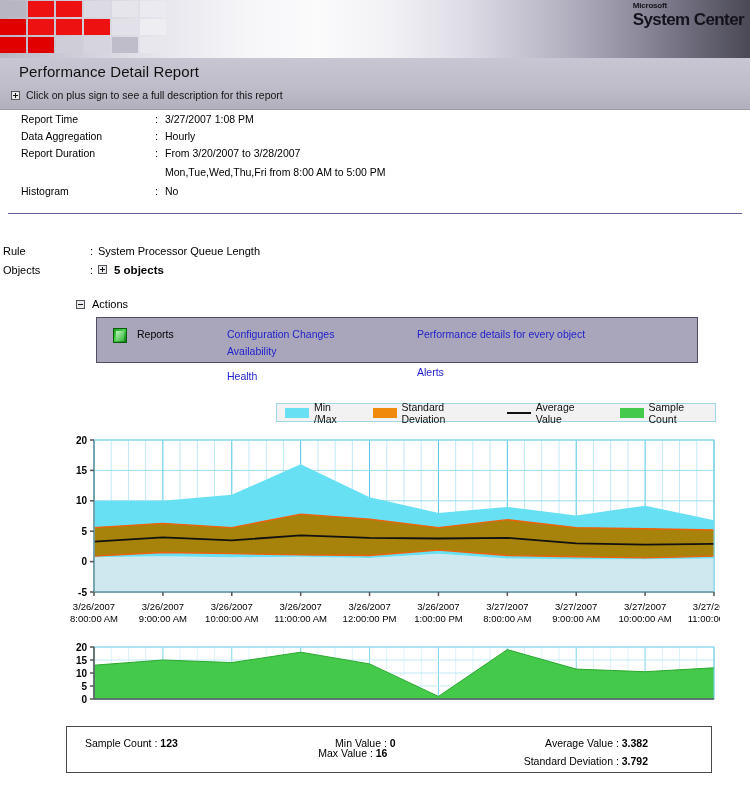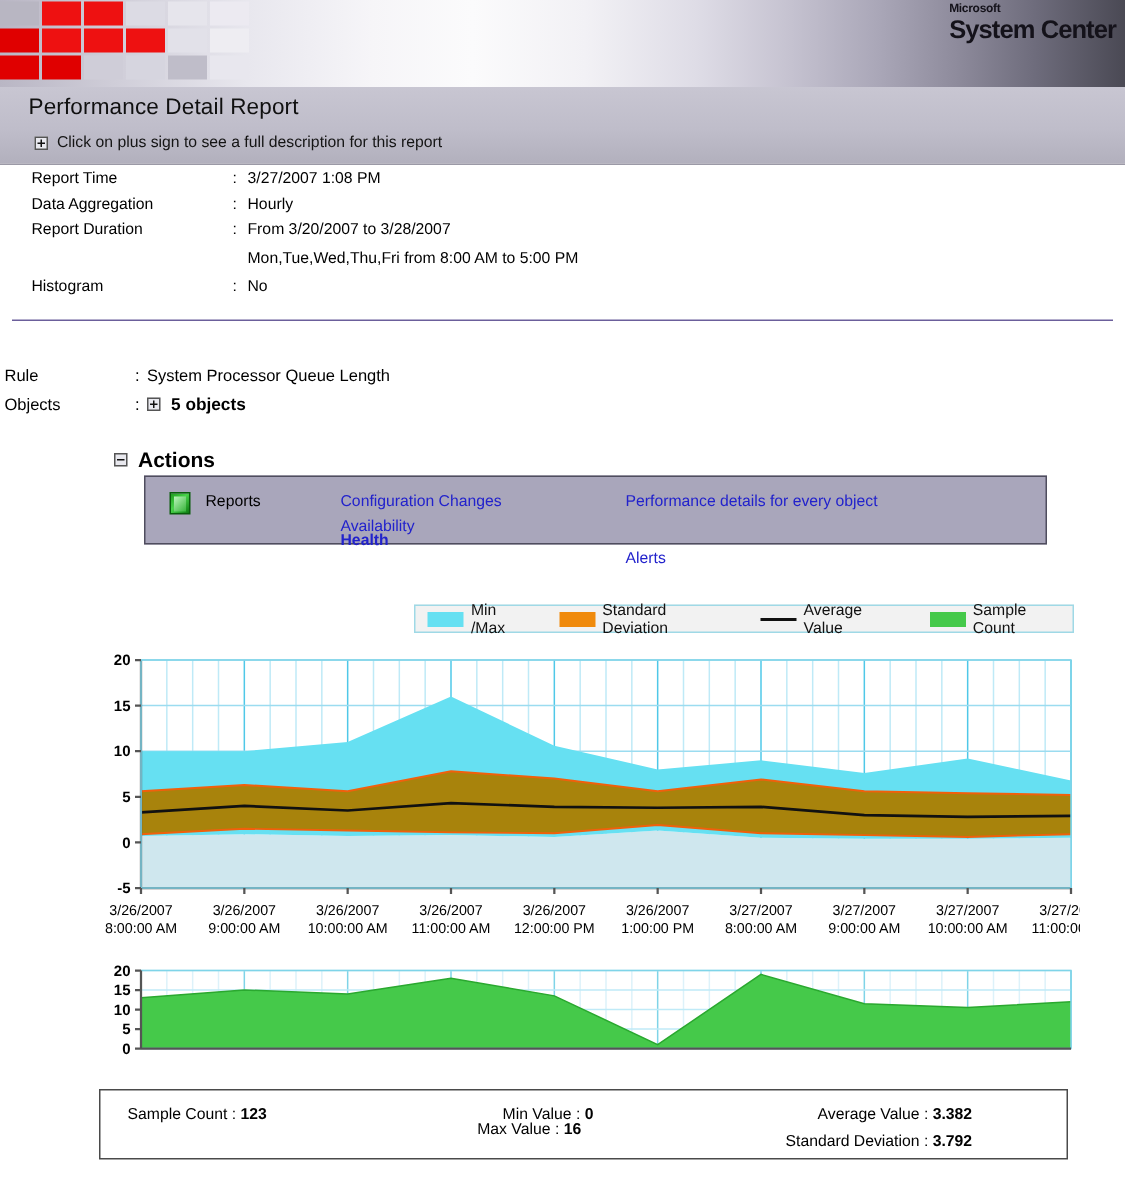--- a/index.html
+++ b/index.html
@@ -59,21 +59,21 @@
     border-bottom: 1px solid #9b99a6;
     position: relative;
   }
   #report-title {
     position: absolute; left: 19px; top: 5px;
     font-size: 15px;
     color: #101010;
     letter-spacing: 0.1px;
   }
   #desc-row {
-    position: absolute; left: 23px; top: 31px;
+    position: absolute; left: 11px; top: 31px;
     display: flex; align-items: center; gap: 6px;
   }
   .plusbox {
     width: 9px; height: 9px;
     border: 1px solid #555;
     background: #e9e9ef;
     position: relative;
     display: inline-block;
     flex: 0 0 auto;
     cursor: pointer;
@@ -109,21 +109,21 @@
   .rcolon { width: 8px; font-size: 11px; }
   .rval { font-size: 11px; }
   .rval.bold { font-weight: bold; font-size: 11.5px; }
   #objects-row .plusbox { margin-right: 7px; }
 
   
   #actions-head {
     position: absolute; left: 76px; top: 298px;
     display: flex; align-items: center; gap: 7px;
   }
-  #actions-head .label { font-size: 14px; font-weight: bold; }
+  #actions-head .label { font-size: 11px; }
   #actions-panel {
     position: absolute; left: 96px; top: 317px;
     width: 602px; height: 46px;
     background: #a9a6bb;
     border: 1px solid #4f4d5e;
   }
   #reports-icon {
     position: absolute; left: 16px; top: 10px;
     width: 14px; height: 15px;
     background: linear-gradient(135deg, #1f9c1f 0%, #49d34a 45%, #0d7a12 100%);
@@ -141,21 +141,21 @@
   .alink {
     position: absolute;
     color: #2222cc;
     font-size: 10.5px;
     text-decoration: none;
     cursor: pointer;
     white-space: nowrap;
   }
   #lnk-cfg    { left: 130px; top: 10px; }
   #lnk-avail  { left: 130px; top: 27px; }
-  #lnk-health { left: 130px; top: 36px; font-weight: bold; }
+  #lnk-health { left: 130px; top: 52px; }
   #lnk-perf   { left: 320px; top: 10px; }
   #lnk-alerts { left: 320px; top: 48px; }
 
   
   #legend {
     position: absolute; left: 276px; top: 403px;
     width: 440px; height: 19px;
     background: #f2f2f2;
     border: 1px solid #9fd9e6;
     display: flex; align-items: center;

